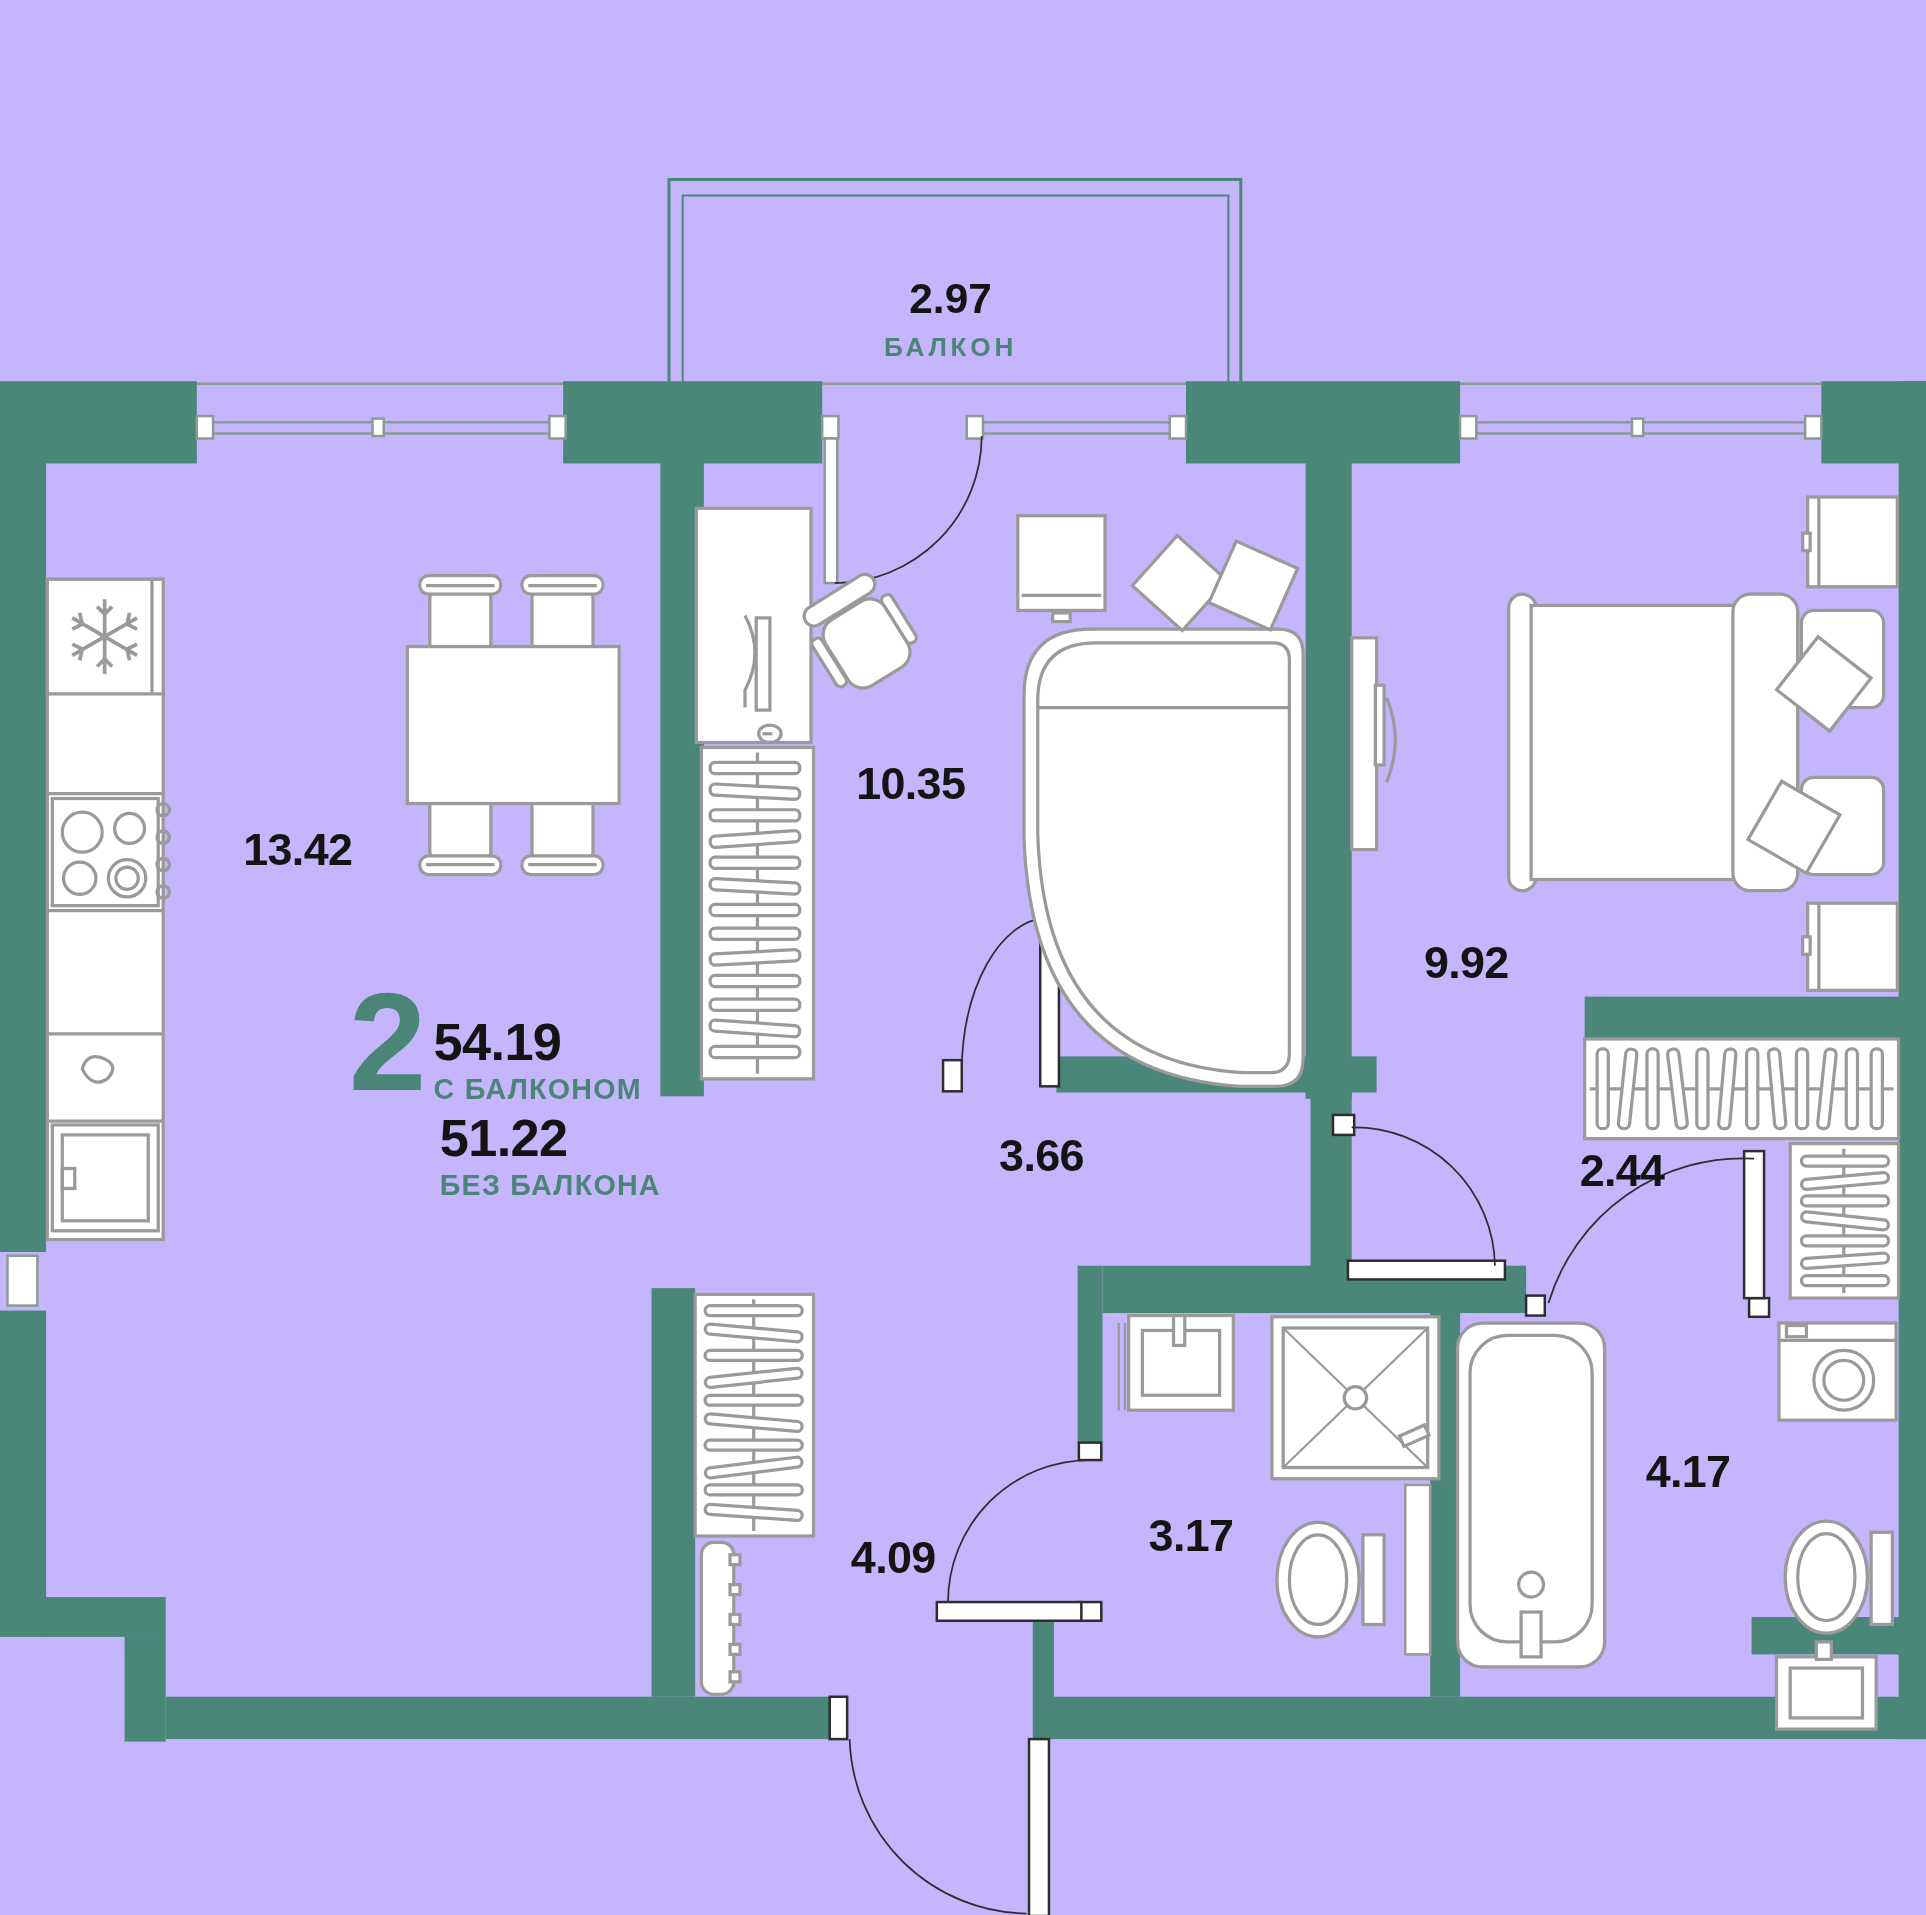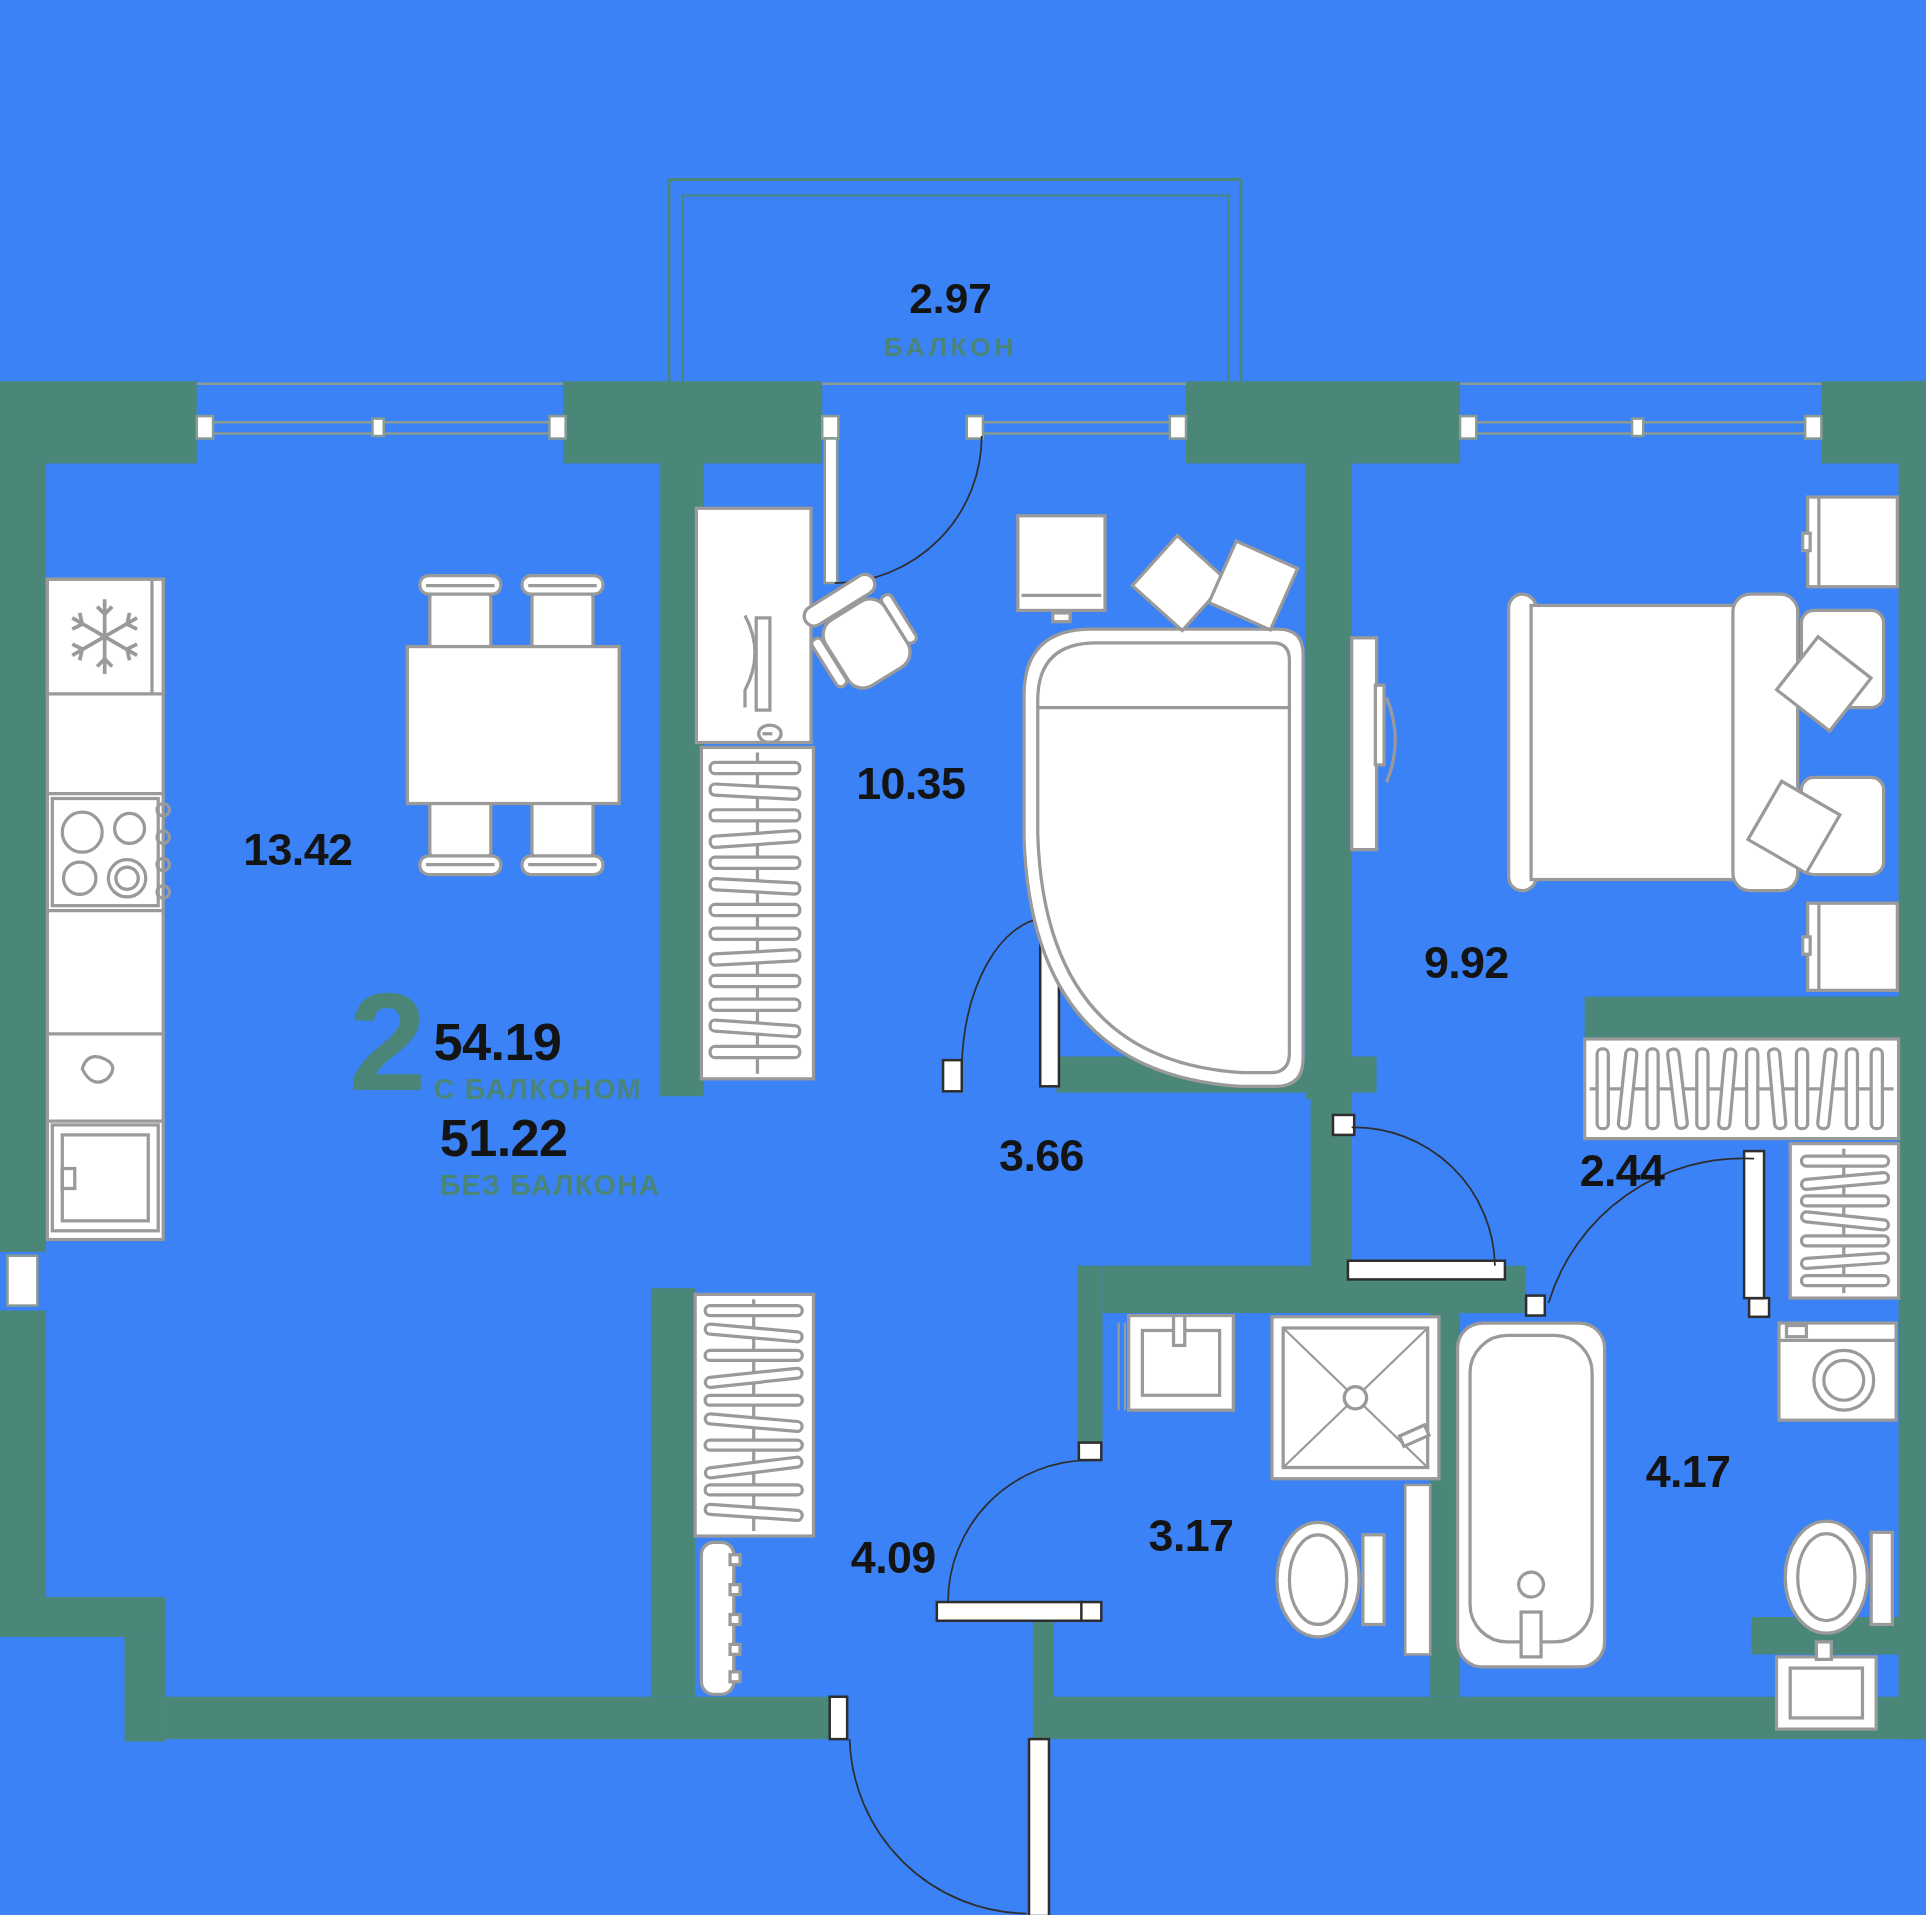--- a/index.html
+++ b/index.html
@@ -1,16 +1,16 @@
 <!DOCTYPE html>
 <html style="--wall: #4A8778; --accent: #4A8577; --ink: #141414; --furn: #9A9A9A; --win: #8A9B94;font-size:10.3px"><head>
 <meta charset="utf-8">
 <style>
   html,body{margin:0;padding:0;background:#ffffff;}
-  .stage{width:1926px;height:1916px;position:relative;background:#3b82f6;overflow:hidden;}
+  .stage{width:1926px;height:1916px;position:relative;background:#c4b5fd;overflow:hidden;}
   svg{display:block;width:100%;height:100%;}
   .wall{fill:var(--wall,#4A8778);}
   .furn{fill:#ffffff;stroke:var(--furn,#9A9A9A);stroke-width:2.6;}
   .furnline{fill:none;stroke:var(--furn,#9A9A9A);stroke-width:2.6;}
   .thinline{fill:none;stroke:var(--furn,#9A9A9A);stroke-width:1.8;}
   .win{fill:#ffffff;stroke:var(--win,#8A9B94);stroke-width:2;}
   .winline{fill:none;stroke:var(--win,#8A9B94);stroke-width:2;}
   .arc{fill:none;stroke:#2e2e2e;stroke-width:1.4;}
   .leaf{fill:#ffffff;stroke:#2e2e2e;stroke-width:2;}
   .jamb{fill:#ffffff;stroke:#2e2e2e;stroke-width:2;}

